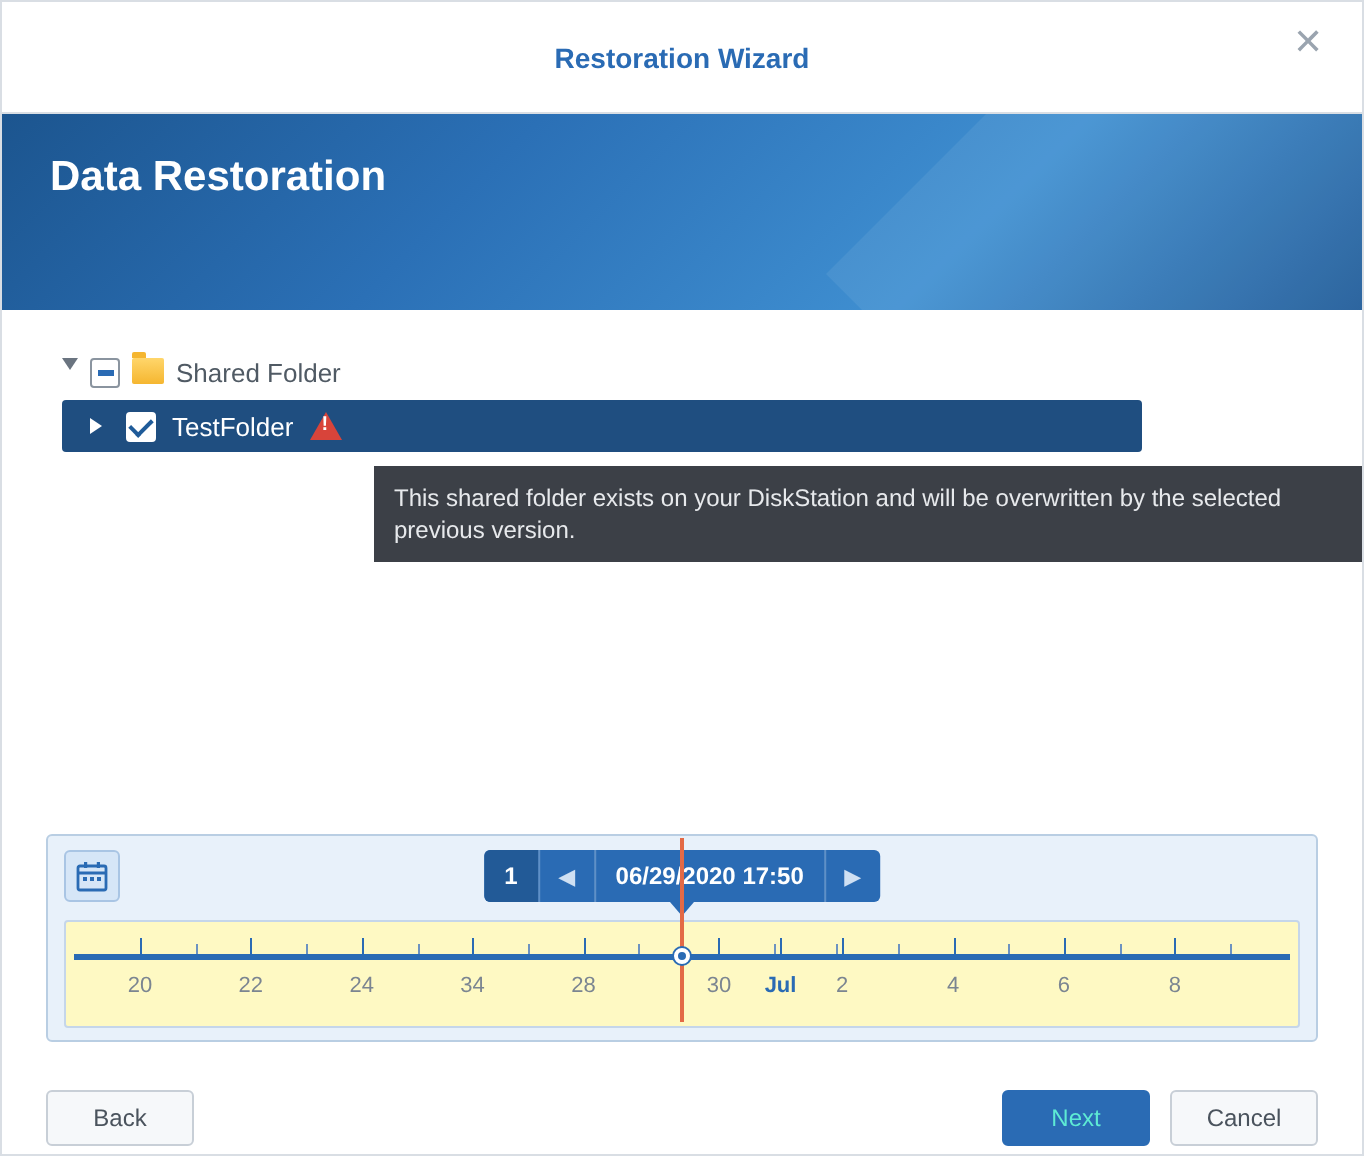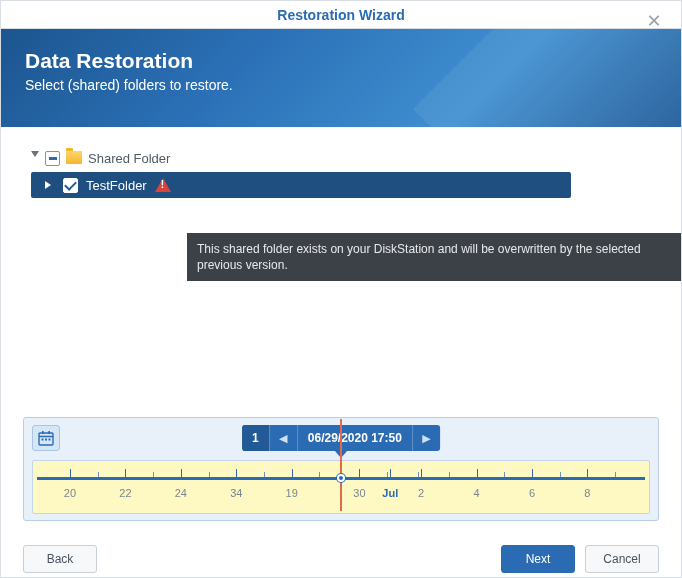--- a/index.html
+++ b/index.html
@@ -11,21 +11,21 @@
     background: #fff;
     width: 682px;
     height: 578px;
     position: relative;
     overflow: hidden;
     border: 1px solid #d9dee4;
   }
 
   
   .titlebar {
-    height: 28px;
+    height: 56px;
     border-bottom: 1px solid #d9dee4;
     display: flex;
     align-items: center;
     justify-content: center;
     position: relative;
   }
   .titlebar-title {
     color: #2a6bb4;
     font-weight: 600;
     font-size: 14px;
@@ -264,38 +264,37 @@
     height: 28px; min-width: 74px;
     padding: 0 16px;
     border: 1px solid #c8cfd7;
     background: #f6f8fa;
     border-radius: 3px;
     display: inline-flex; align-items: center; justify-content: center;
     cursor: pointer;
     font-size: 12px; color: #4a535d;
   }
   .btn.primary {
-    background: #2a6bb4; border-color: #2a6bb4; color: #ffffff;
+    background: #2a6bb4; border-color: #2a6bb4; color: #5eead4;
   }
   .footer .spacer { flex: 1; }
   .footer .btn + .btn { margin-left: 10px; }
 </style>
 </head>
 <body>
 
 <div class="titlebar">
   <div class="titlebar-title">Restoration Wizard</div>
   <div class="close-btn">
     <span>✕</span>
   </div>
 </div>
 
 <div class="banner">
   <div class="banner-title">Data Restoration</div>
-  <div class="banner-sub">Select (shared) folders to restore.</div>
 </div>
 
 <div class="body">
   <div class="tree-root">
     <span class="disclosure"></span>
     <span class="checkbox-indet"></span>
     <span class="folder-icon"></span>
     <span>Shared Folder</span>
   </div>
 
@@ -345,21 +344,21 @@
         <div class="tick small" style="left: 19.5%;"></div>
         <div class="label" style="left: 15%;">22</div>
         <div class="tick" style="left: 24%;"></div>
         <div class="tick small" style="left: 28.5%;"></div>
         <div class="label" style="left: 24%;">24</div>
         <div class="tick" style="left: 33%;"></div>
         <div class="tick small" style="left: 37.5%;"></div>
         <div class="label" style="left: 33%;">34</div>
         <div class="tick" style="left: 42%;"></div>
         <div class="tick small" style="left: 46.5%;"></div>
-        <div class="label" style="left: 42%;">19</div>
+        <div class="label" style="left: 42%;">28</div>
         <div class="tick" style="left: 53%;"></div>
         <div class="tick small" style="left: 57.5%;"></div>
         <div class="label" style="left: 53%;">30</div>
         <div class="tick" style="left: 58%;"></div>
         <div class="tick small" style="left: 62.5%;"></div>
         <div class="label month" style="left: 58%;">Jul</div>
         <div class="tick" style="left: 63%;"></div>
         <div class="tick small" style="left: 67.5%;"></div>
         <div class="label" style="left: 63%;">2</div>
         <div class="tick" style="left: 72%;"></div>

